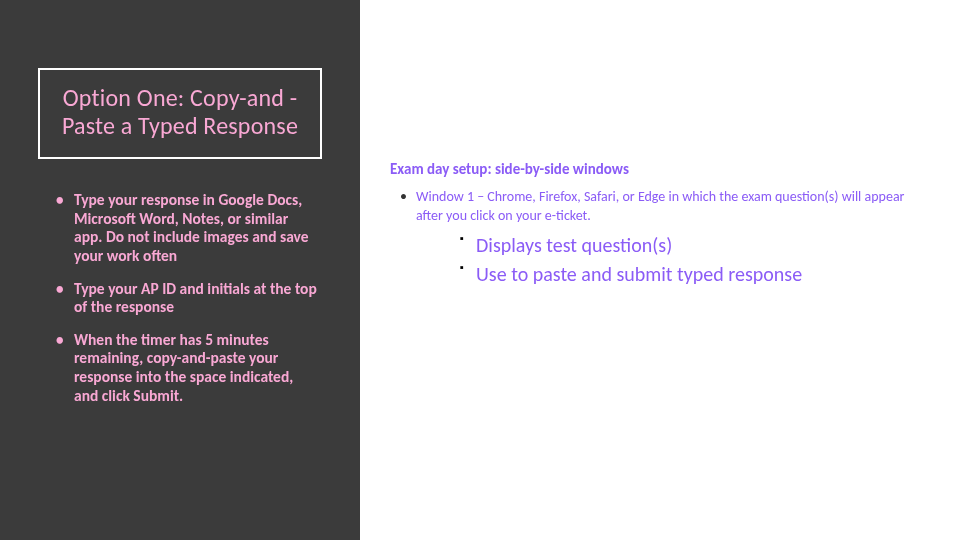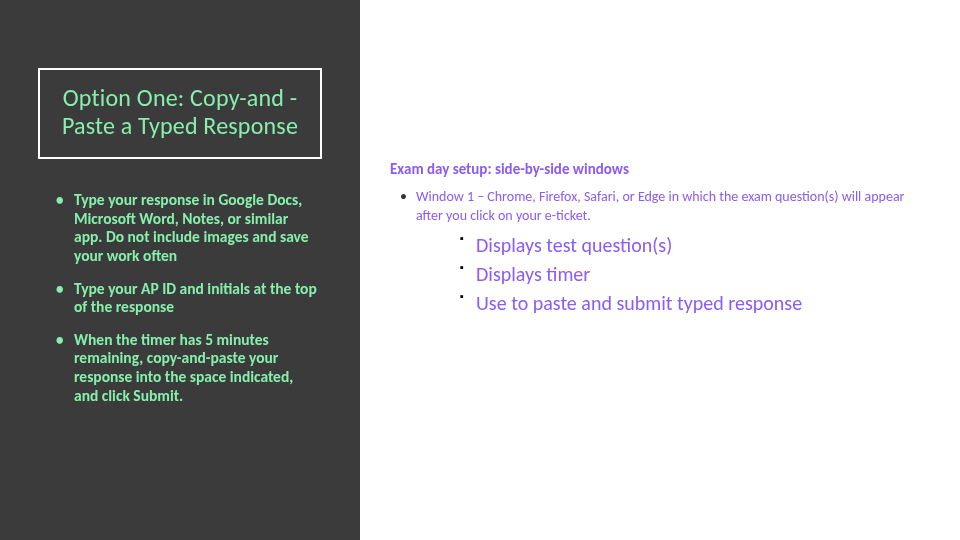--- a/index.html
+++ b/index.html
@@ -6,21 +6,21 @@
   html, body { width: 960px; height: 540px; overflow: hidden; font-family: "Segoe UI", Calibri, Arial, sans-serif; }
   .slide {
     width: 960px; height: 540px;
     display: flex;
     background: #ffffff;
   }
   .left {
     width: 360px;
     height: 100%;
     background: #3b3b3b;
-    color: #86efac;
+    color: #f9a8d4;
     padding: 56px 30px 30px 30px;
   }
   .title-box {
     border: 2px solid #ffffff;
     margin: 12px 8px 30px 8px;
     padding: 14px 6px 18px 6px;
     text-align: center;
   }
   .title-box .title {
     font-size: 24px;
@@ -123,21 +123,20 @@
   </div>
 
   <div class="right">
     <div class="right-content">
       <div class="subheading">Exam day setup: side-by-side windows</div>
       <ul class="outer-list">
         <li>
           <span>Window 1 – Chrome, Firefox, Safari, or Edge in which the exam question(s) will appear after you click on your e-ticket.</span>
           <ul class="inner-list">
             <li>Displays test question(s)</li>
-            <li>Displays timer</li>
             <li>Use to paste and submit typed response</li>
           </ul>
         </li>
       </ul>
     </div>
   </div>
 
 </div>
 
 </body></html>

